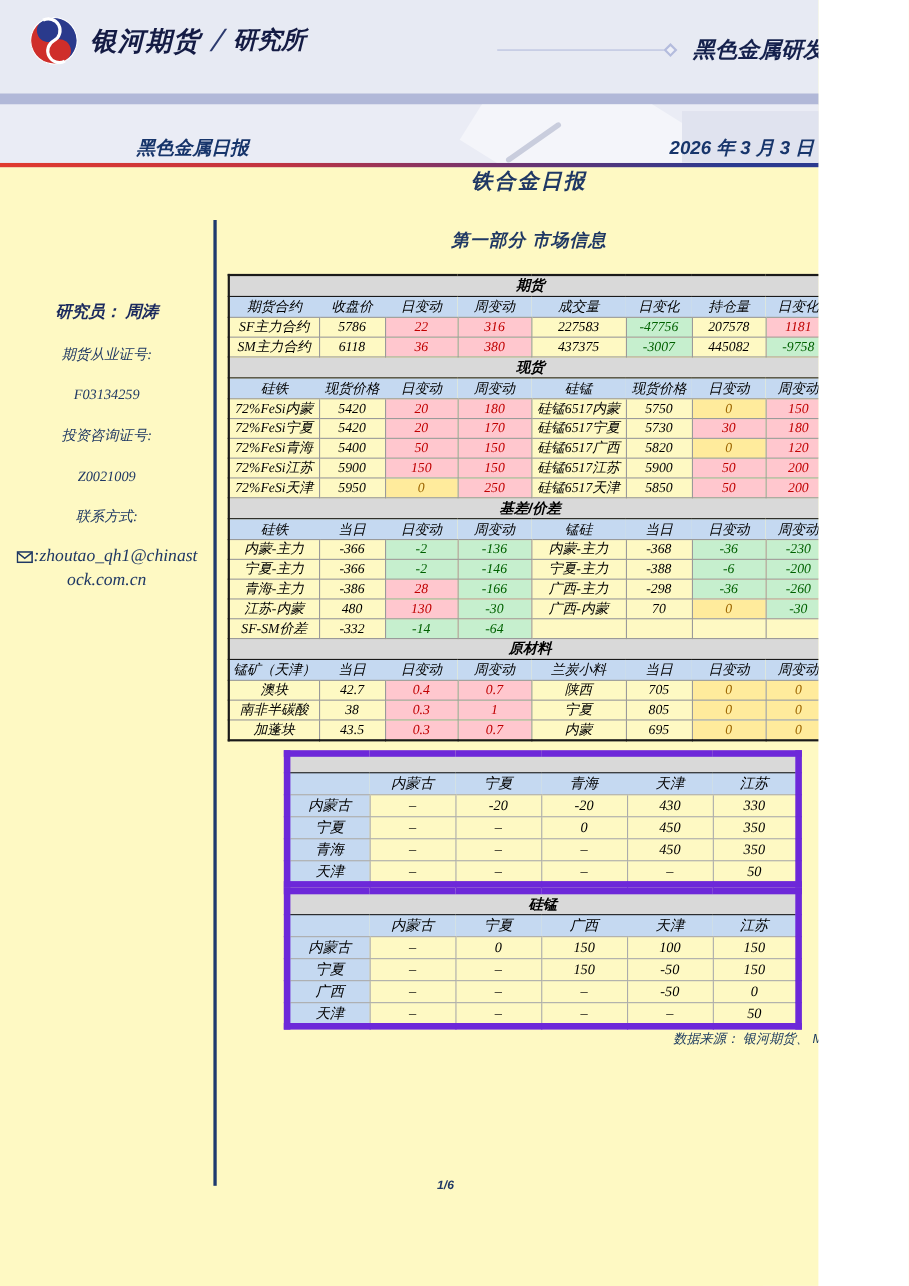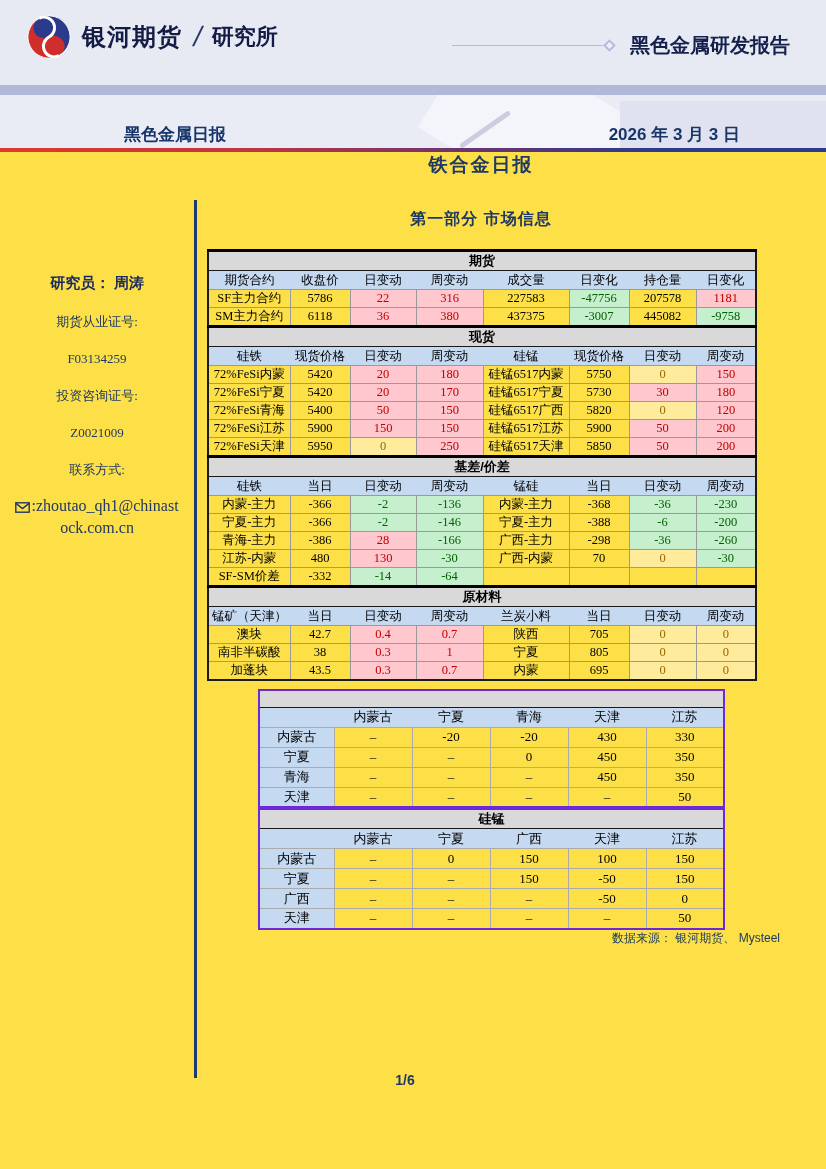--- a/index.html
+++ b/index.html
@@ -1,18 +1,18 @@
 <!DOCTYPE html>
 <html><head>
 <meta charset="utf-8">
 <style>
   * { margin:0; padding:0; box-sizing:border-box; }
   html,body { background:#fff; }
-  .page { position:relative; width:826px; height:1169px; background:#fde047; overflow:hidden;
-          font-family:"Liberation Serif","DejaVu Serif",serif; }
+  .page { position:relative; width:744px; height:1169px; background:#fef9c3; overflow:hidden;
+          font-family:"Liberation Serif","DejaVu Serif",serif;font-style:italic; }
 
   
   .hdr { position:absolute; top:0; left:0; width:826px; height:152px; background:#e7eaf3; }
   .hdr-top { position:relative; height:85px; }
   .brand-wrap { position:absolute; left:26px; top:14px; display:flex; align-items:center; }
   .logo { width:46px; height:46px; }
   .brand { font-family:"Liberation Sans",sans-serif; font-weight:bold; font-size:24px;
            color:#141b44; margin-left:10px; letter-spacing:1px; }
   .slash { font-family:"Liberation Sans",sans-serif; font-size:28px; font-weight:300;
            color:#2c3a6e; margin:0 10px 0 12px; transform:skewX(-12deg); }
@@ -50,40 +50,40 @@
             font-weight:bold; font-size:19px; color:#1f3864; letter-spacing:2px; width:570px; }
   .t-sub { margin-top:31px; text-align:center; font-family:"Liberation Sans",sans-serif;
            font-weight:bold; font-size:16px; color:#1f3864; letter-spacing:1px; width:570px; }
 
   table.mkt { margin:19px 0 0 11px; width:548px; border-collapse:collapse; table-layout:fixed;
               border:2px solid #1a1a1a; font-size:12.5px; }
   table.mkt td { height:18px; text-align:center; border:1px solid #9a9a9a; padding:0 1px;
                  overflow:hidden; white-space:nowrap; color:#000; }
   table.mkt tr.sec td { background:#d9d9d9; font-family:"Liberation Sans",sans-serif; font-weight:bold;
                         font-size:13px; border-left:none; border-right:none;
-                        border-top:3px solid #000000; border-bottom:1px solid #1a1a1a; height:19px; }
+                        border-top:1px solid #000000; border-bottom:1px solid #1a1a1a; height:19px; }
   table.mkt tr.hd td { background:#c5d9f1; border-left:none; border-right:none; height:19px; }
   td[data-c="pink"]   { background:#FFC7CE; color:#C00000 !important; }
   td[data-c="green"]  { background:#C6EFCE; color:#006100 !important; }
   td[data-c="yellow"] { background:#FFEB9C; color:#9C6500 !important; }
 
   .spread-wrap { margin:8px 0 0 62px; width:465px; }
   table.spread { width:465px; border-collapse:collapse; table-layout:fixed; font-size:13px;
-                 border:2px solid #6d28d9; }
+                 border:6px solid #6d28d9; }
   table.spread td { height:20px; text-align:center; border:1px solid #ababab; padding:0; color:#000; }
   table.spread tr.band td { background:#d9d9d9; font-family:"Liberation Sans",sans-serif;
                             font-weight:bold; font-size:13px; height:17px;
                             border-left:none; border-right:none; border-bottom:1px solid #1a1a1a; }
   table.spread tr.hd td { background:#c5d9f1; border-left:none; border-right:none; }
   table.spread td.lblc { background:#c5d9f1; }
 
   .source { width:584px; margin-top:0; text-align:right; font-family:"Liberation Sans",sans-serif;
             font-size:12px; color:#17365d; }
   .pageno { position:absolute; left:0; top:1072px; width:810px; text-align:center;
-            font-family:"Liberation Sans",sans-serif; font-weight:bold; font-size:14px; color:#1f3864; }
+            font-family:"Liberation Sans",sans-serif; font-weight:bold; font-size:11px; color:#1f3864; }
 </style>
 </head>
 <body>
 
 <div class="page">
 
   <div class="hdr">
     <div class="hdr-top">
       <div class="brand-wrap">
         <svg class="logo" viewBox="0 0 48 48">

